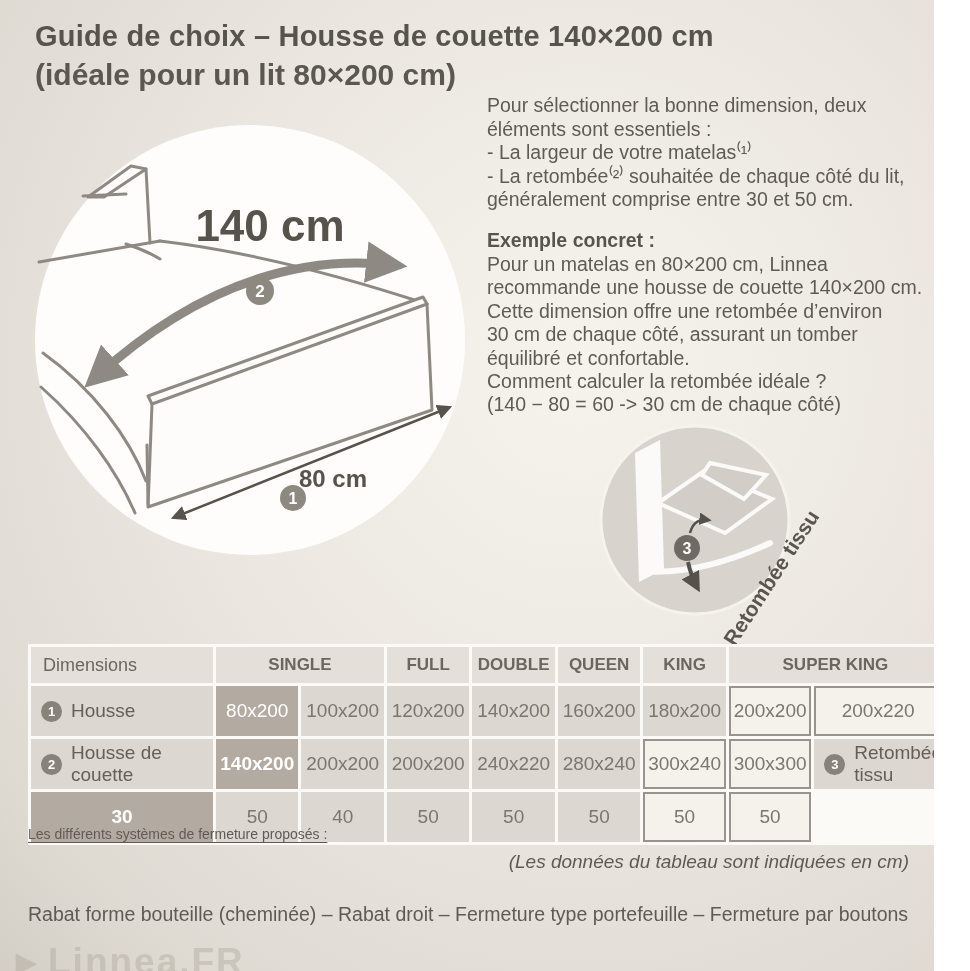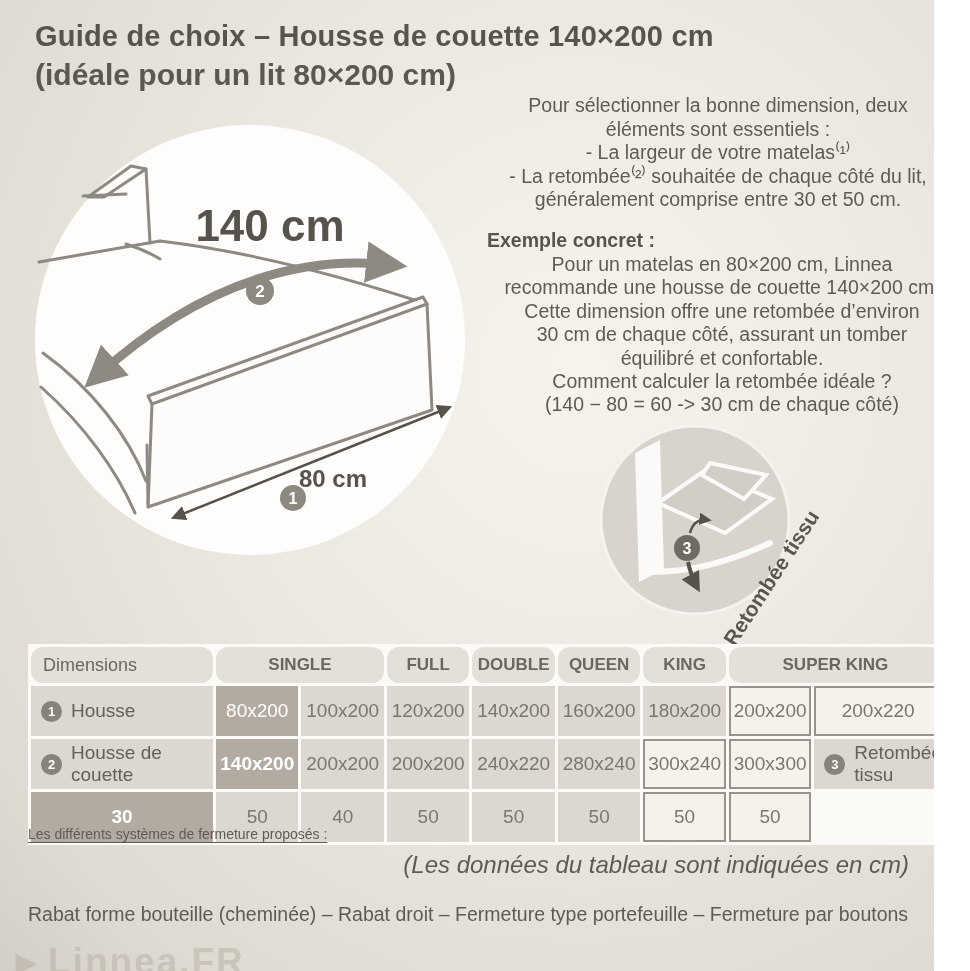--- a/index.html
+++ b/index.html
@@ -12,21 +12,21 @@
     color:#5c5751;
   }
   .title{
     position:absolute;left:35px;top:20px;
     font-size:29px;font-weight:bold;color:#57534d;letter-spacing:.2px;
   }
   .subtitle{
     position:absolute;left:35px;top:58px;
     font-size:30px;font-weight:bold;color:#5b5751;
   }
-  .prelines{white-space:pre-line;text-align:center;}
+  .prelines{white-space:pre-line;}
   .intro{
     position:absolute;left:487px;top:94px;width:462px;
     font-size:19.5px;line-height:23.6px;color:#5f5b54;
   }
   .example-heading{
     position:absolute;left:487px;top:229px;
     font-size:19.5px;font-weight:bold;color:#57534d;
   }
   .example-text{
     position:absolute;left:487px;top:253px;width:470px;
@@ -41,21 +41,21 @@
   }
   .table-wrap{
     position:absolute;left:28px;top:644px;width:911px;
     display:grid;
     grid-template-columns:182px repeat(8,1fr);
     grid-template-rows:36px 50px 50px 50px;
     gap:3px;padding:3px;background:#fbfaf7;
   }
   .th{
     background:#e4e0d9;color:#6b665f;font-size:17px;font-weight:bold;
-    display:flex;align-items:center;justify-content:center;border-radius:12px;
+    display:flex;align-items:center;justify-content:center;
   }
   .th.dim{justify-content:flex-start;padding-left:12px;font-weight:normal;font-size:18px;}
   .th.span2{grid-column:span 2;}
   .rowlabel{
     background:#dcd7d0;color:#655f59;font-size:19px;
     display:flex;align-items:center;gap:9px;padding-left:10px;
   }
   .cell{
     background:#dcd7d0;color:#7b766e;font-size:19px;
     display:flex;align-items:center;justify-content:center;text-align:center;
@@ -63,21 +63,21 @@
   .cell.hl{background:#b3aba1;color:#ffffff;}
   .cell.hlb{background:#b3aba1;color:#ffffff;font-weight:bold;}
   .cell.light{background:#f5f2ec;border:2px solid #98938c;color:#7b766e;}
   .badge{
     width:21px;height:21px;border-radius:50%;background:#87827a;color:#fff;
     font-size:13px;font-weight:bold;display:flex;align-items:center;justify-content:center;
     flex:0 0 21px;
   }
   .table-note{
     position:absolute;right:25px;top:851px;
-    font-size:24px;font-style:italic;color:#5f5b54;
+    font-size:19px;font-style:italic;color:#5f5b54;
   }
   .closures-heading{
     position:absolute;left:28px;top:826px;
     font-size:14px;color:#5f5b54;text-decoration:underline;
     text-underline-offset:3px;
   }
   .closures-items{
     position:absolute;left:28px;top:903px;width:930px;
     font-size:19.5px;color:#5f5b54;
   }

